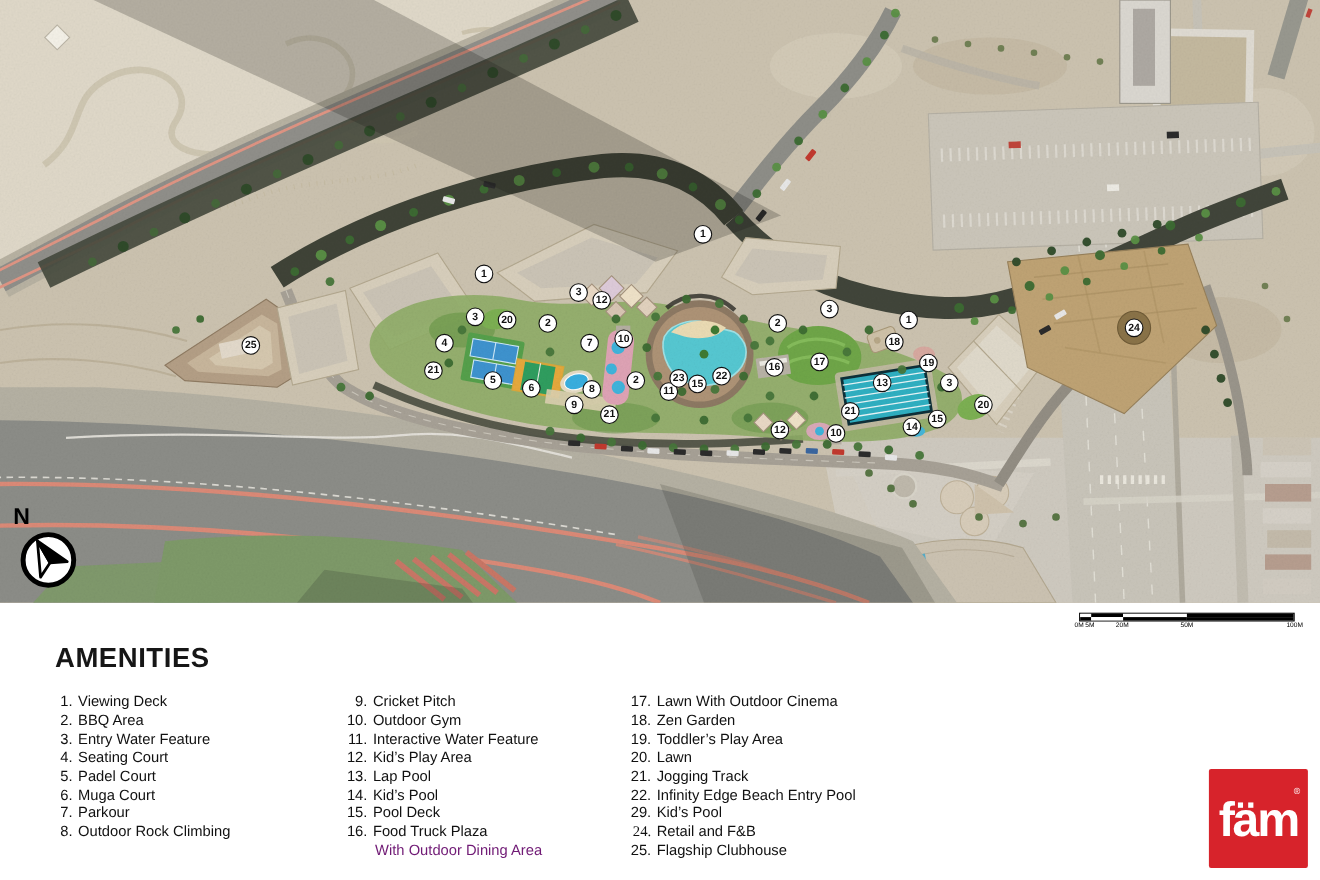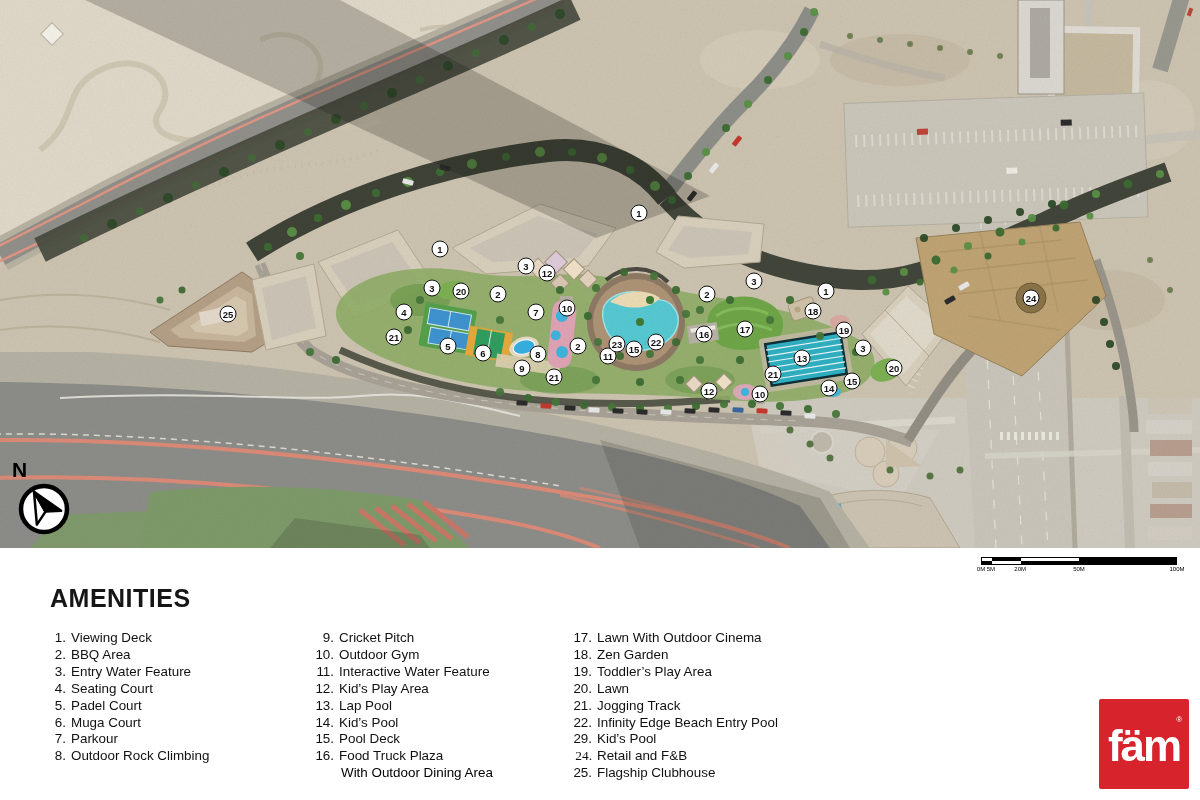--- a/index.html
+++ b/index.html
@@ -21,21 +21,21 @@
   #scalebar .row{display:flex;width:100%;height:3px;}
   .seg{height:100%;}
   #scalebar .labels{position:relative;width:100%;height:9px;}
   #scalebar .labels span{position:absolute;top:1px;font-size:6px;color:#000;transform:translateX(-50%);white-space:nowrap;}
   
   #legend-title{position:absolute;left:50px;top:584px;font-size:25px;font-weight:bold;
                 color:#161616;letter-spacing:.5px;}
   .legend-col{position:absolute;top:630px;margin:0;padding:0;list-style:none;}
   .legend-col li{display:flex;font-size:13.4px;line-height:16.9px;color:#111;}
   .legend-col .num{text-align:right;padding-right:5px;flex:none;}
-  .legend-col .wrap2{font-size:13.4px;line-height:16.9px;color:#000000;}
+  .legend-col .wrap2{font-size:13.4px;line-height:16.9px;color:#701a75;}
   
   #logo{position:absolute;left:1099px;top:699px;width:90px;height:90px;border-radius:2px;
         display:flex;align-items:center;justify-content:center;z-index:7;}
   #logo .ltxt{position:relative;color:#fff;font-size:44px;font-weight:bold;letter-spacing:-2px;top:2px;}
   #logo .reg{position:absolute;top:-6px;right:-2px;font-size:8px;font-weight:normal;letter-spacing:0;}
 </style>
 </head>
 <body>
 
 <div id="stage">
@@ -444,21 +444,21 @@
         <div class="marker" style="left: 448px; top: 346px;">5</div>
         <div class="marker" style="left: 483px; top: 353px;">6</div>
         <div class="marker" style="left: 536px; top: 312px;">7</div>
         <div class="marker" style="left: 538px; top: 354px;">8</div>
         <div class="marker" style="left: 522px; top: 368px;">9</div>
         <div class="marker" style="left: 567px; top: 308px;">10</div>
         <div class="marker" style="left: 760px; top: 394px;">10</div>
         <div class="marker" style="left: 608px; top: 356px;">11</div>
         <div class="marker" style="left: 547px; top: 273px;">12</div>
         <div class="marker" style="left: 709px; top: 391px;">12</div>
-        <div class="marker" style="left: 802px; top: 358px;">13</div>
+        <div class="marker" style="left: 802px; top: 348px;">13</div>
         <div class="marker" style="left: 829px; top: 388px;">14</div>
         <div class="marker" style="left: 634px; top: 349px;">15</div>
         <div class="marker" style="left: 852px; top: 381px;">15</div>
         <div class="marker" style="left: 704px; top: 334px;">16</div>
         <div class="marker" style="left: 745px; top: 329px;">17</div>
         <div class="marker" style="left: 813px; top: 311px;">18</div>
         <div class="marker" style="left: 844px; top: 330px;">19</div>
         <div class="marker" style="left: 461px; top: 291px;">20</div>
         <div class="marker" style="left: 894px; top: 368px;">20</div>
         <div class="marker" style="left: 394px; top: 337px;">21</div>

